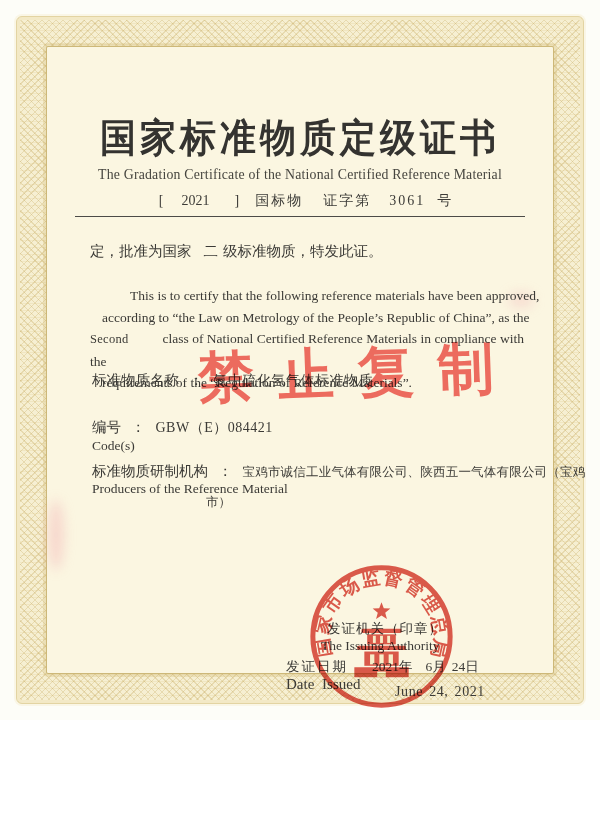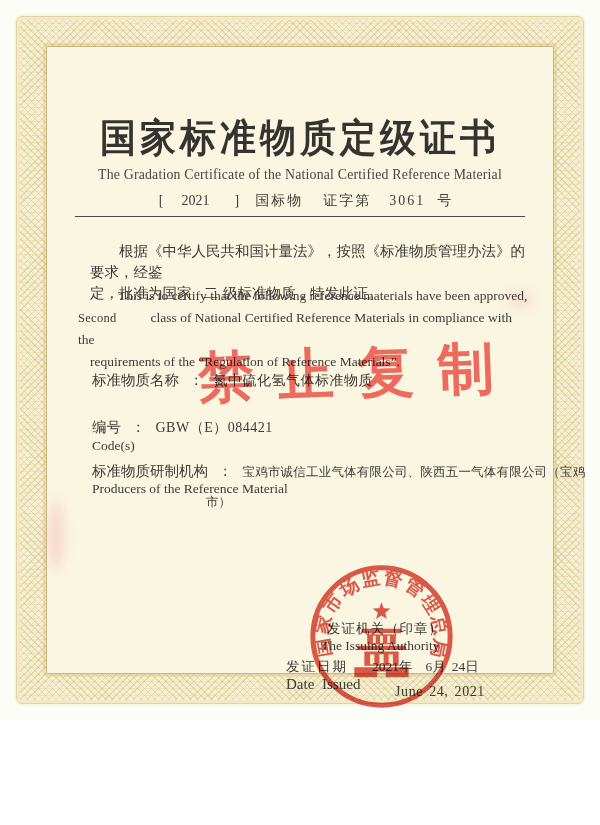--- a/index.html
+++ b/index.html
@@ -49,21 +49,21 @@
   .cl-l1{margin-right:20px;letter-spacing:2px;}
   .cl-l2{margin-right:18px;letter-spacing:2px;}
   .cl-num{margin-right:12px;letter-spacing:2px;}
 
   .rule{top:216px;left:75px;width:450px;border-top:1.6px solid #4c4b47;}
 
   .para-zh{left:90px;top:241px;width:436px;font-size:14.5px;line-height:21px;color:#3b3a36;}
   .para-zh .indent{display:inline-block;width:29px;}
   .zh-class{display:inline-block;margin:0 5px 0 12px;}
 
-  .para-en{left:90px;top:285px;width:438px;font-size:13.5px;line-height:21.5px;color:#3b3a36;}
+  .para-en{left:102px;top:285px;width:438px;font-size:13.5px;line-height:21.5px;color:#3b3a36;}
   .para-en .l1{text-indent:28px;}
   .para-en .l3{margin-left:-12px;}
   .en-class{display:inline-block;font-size:12.5px;margin-right:34px;letter-spacing:.3px;}
 
   .fieldrow{left:92px;font-size:14.5px;color:#3b3a36;white-space:nowrap;}
   .fieldrow .colon{display:inline-block;margin:0 10px;}
   .fieldrow .val{font-size:14px;letter-spacing:.5px;}
   .sub-en{left:92px;font-size:13.5px;color:#3b3a36;}
   .row-name{top:371px;}
   .row-name-en{top:378px;}
@@ -113,26 +113,26 @@
 
   <div class="abs center title-zh">国家标准物质定级证书</div>
   <div class="abs center title-en">The Gradation Certificate of the National Certified Reference Material</div>
 
   <div class="abs center certline">
     <span class="cl-open">[</span><span class="cl-year">2021</span><span class="cl-close">]</span><span class="cl-l1">国标物</span><span class="cl-l2">证字第</span><span class="cl-num">3061</span><span>号</span>
   </div>
   <div class="abs rule"></div>
 
   <div class="abs para-zh">
-    <div><span class="indent"></span><span>根据《中华人民共和国计量法》，按照《标准物质管理办法》的要求，经鉴</span></div>
     <div><span>定，批准为国家</span><span class="zh-class">二</span><span>级标准物质，特发此证。</span></div>
   </div>
 
   <div class="abs para-en">
     <div class="l1">This is to certify that the following reference materials have been approved,</div>
+    <div>according to “the Law on Metrology of the People’s Republic of China”, as the</div>
     <div class="l3"><span class="en-class">Second</span><span>class of National Certified Reference Materials in compliance with the</span></div>
     <div>requirements of the “Regulation of Reference Materials”.</div>
   </div>
 
   <div class="abs fieldrow row-name">
     <span>标准物质名称</span><span class="colon">：</span><span class="val">氮中硫化氢气体标准物质</span>
   </div>
 
   <div class="abs fieldrow row-code">
     <span>编号</span><span class="colon">：</span><span class="val">GBW（E）084421</span>

